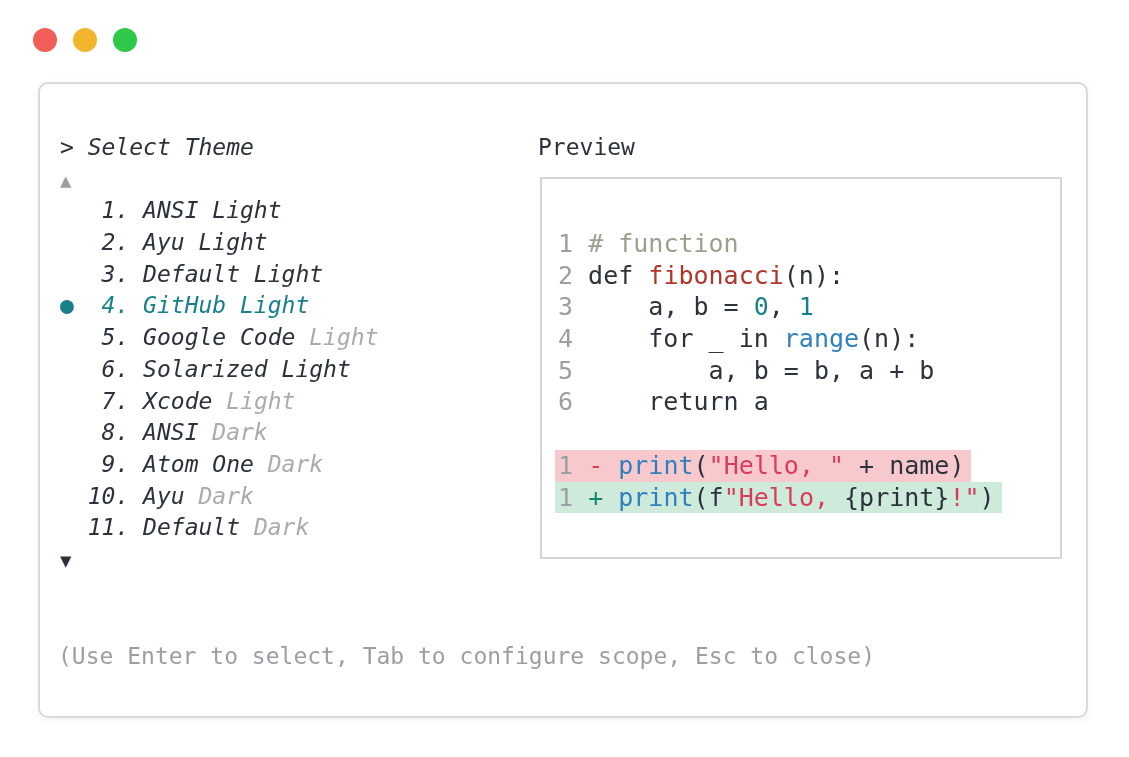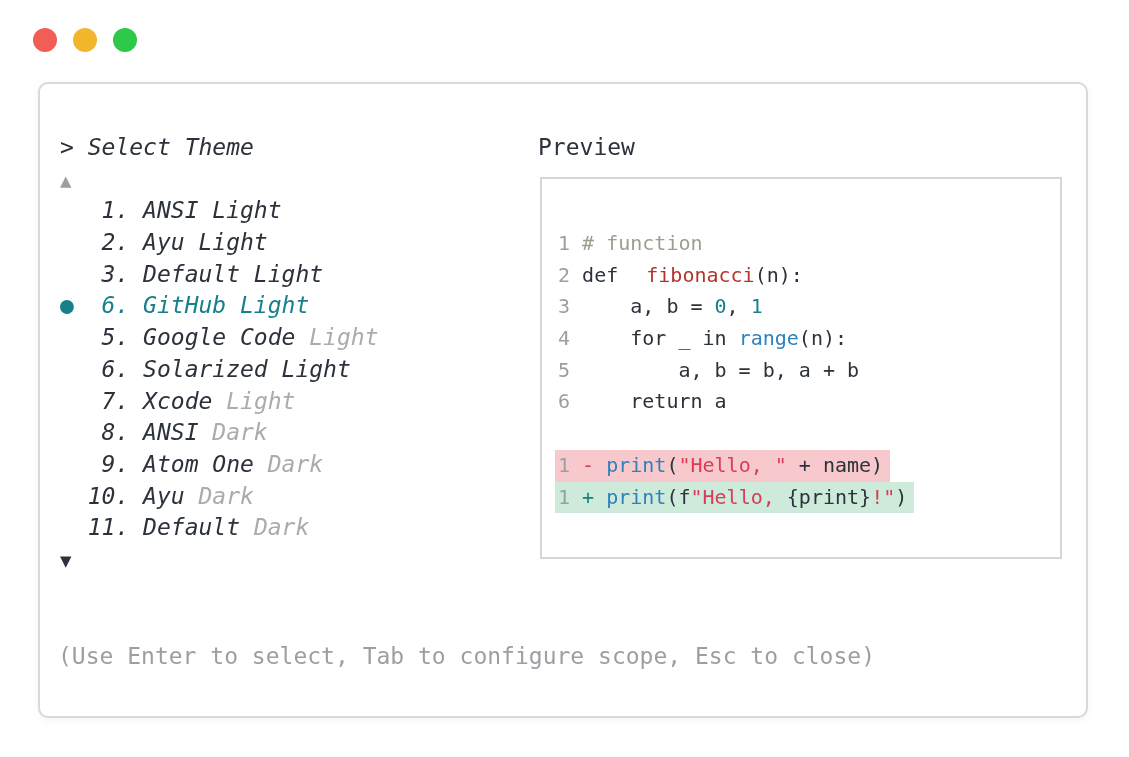--- a/index.html
+++ b/index.html
@@ -29,29 +29,29 @@
   .list-item .marker{color:var(--teal);}
 
   
   .hint{position:absolute;left:18px;top:557px;color:var(--gray);}
 
   
   .preview-label{position:absolute;left:498px;top:48px;}
   .preview-box{position:absolute;left:500px;top:93px;width:518px;height:378px;
     background:#fff;border:2px solid #d6d6d6;}
   .code{position:absolute;left:16px;top:49px;}
-  .code-line{height:31.7px;line-height:31.7px;font-size:20px;white-space:pre;color:var(--ink);}
+  .code-line{height:31.7px;line-height:31.7px;font-size:25px;white-space:pre;color:var(--ink);}
   .code-line.hl{width:fit-content;padding:0 7px 0 3px;margin-left:-3px;}
   .code-line.hl-del{background:var(--del-bg);}
   .code-line.hl-add{background:var(--add-bg);}
 
   .tk-d{color:var(--ink);}
   .tk-ln{color:var(--gray);}
   .tk-comment{color:var(--comment);}
-  .tk-func{color:var(--func);margin-left:16px;}
+  .tk-func{color:var(--func);}
   .tk-num{color:var(--teal);}
   .tk-blue{color:var(--blue);}
   .tk-str{color:var(--str);}
   .tk-del{color:var(--del);}
   .tk-add{color:var(--add);}
 </style>
 </head>
 <body>
 
 <div class="traffic">
@@ -62,21 +62,21 @@
 
 <div class="window">
 
   <div class="list-pane">
     <div class="mono-row"><span>&gt;</span><span> </span><span>Select Theme</span></div>
     <div class="mono-row scroll-row"><span class="tri tri-up">▲</span></div>
     <div id="theme-list">
         <div class="mono-row list-item"><span class="marker">  </span><span> 1. ANSI Light</span></div>
         <div class="mono-row list-item"><span class="marker">  </span><span> 2. Ayu Light</span></div>
         <div class="mono-row list-item"><span class="marker">  </span><span> 3. Default Light</span></div>
-        <div class="mono-row list-item selected"><span class="marker">● </span><span> 6. GitHub Light</span></div>
+        <div class="mono-row list-item selected"><span class="marker">● </span><span> 4. GitHub Light</span></div>
         <div class="mono-row list-item"><span class="marker">  </span><span> 5. Google Code </span><span class="muted">Light</span></div>
         <div class="mono-row list-item"><span class="marker">  </span><span> 6. Solarized Light</span></div>
         <div class="mono-row list-item"><span class="marker">  </span><span> 7. Xcode </span><span class="muted">Light</span></div>
         <div class="mono-row list-item"><span class="marker">  </span><span> 8. ANSI </span><span class="muted">Dark</span></div>
         <div class="mono-row list-item"><span class="marker">  </span><span> 9. Atom One </span><span class="muted">Dark</span></div>
         <div class="mono-row list-item"><span class="marker">  </span><span>10. Ayu </span><span class="muted">Dark</span></div>
         <div class="mono-row list-item"><span class="marker">  </span><span>11. Default </span><span class="muted">Dark</span></div>
       </div>
     <div class="mono-row scroll-row"><span class="tri tri-down">▼</span></div>
   </div>

